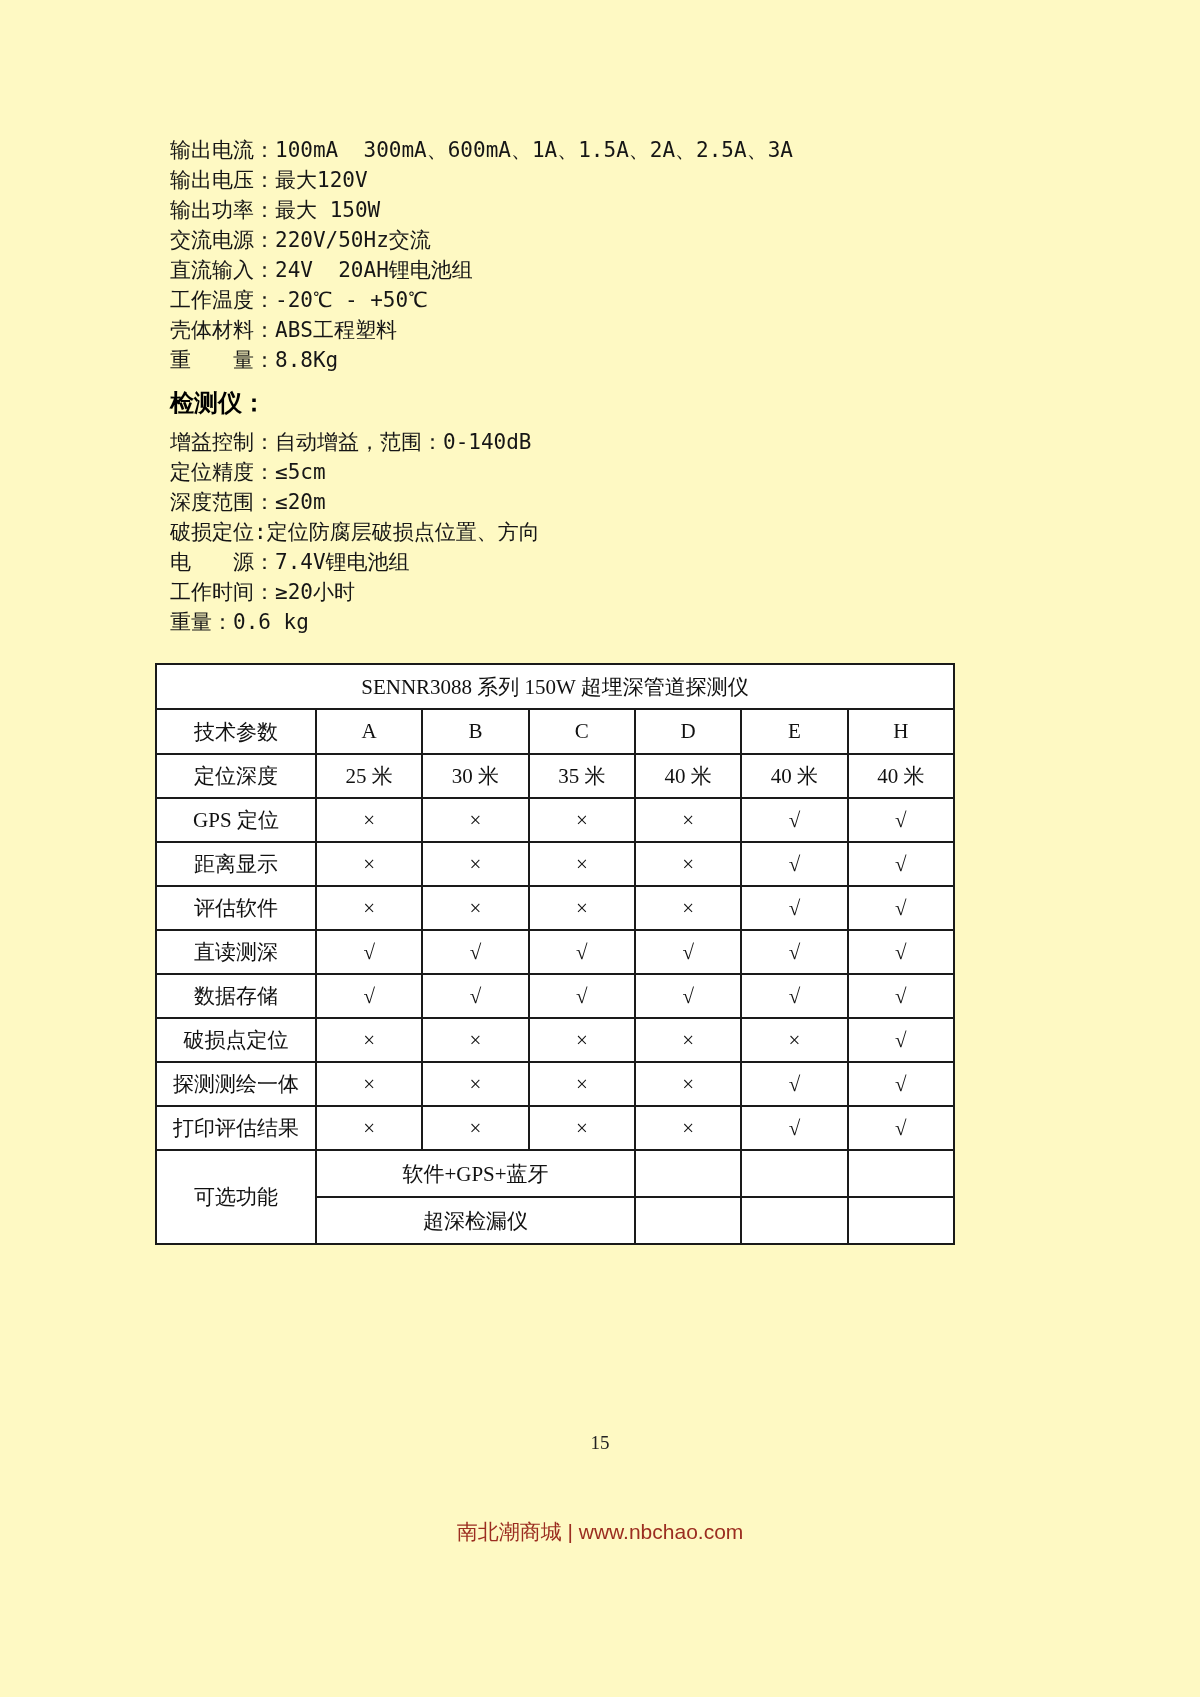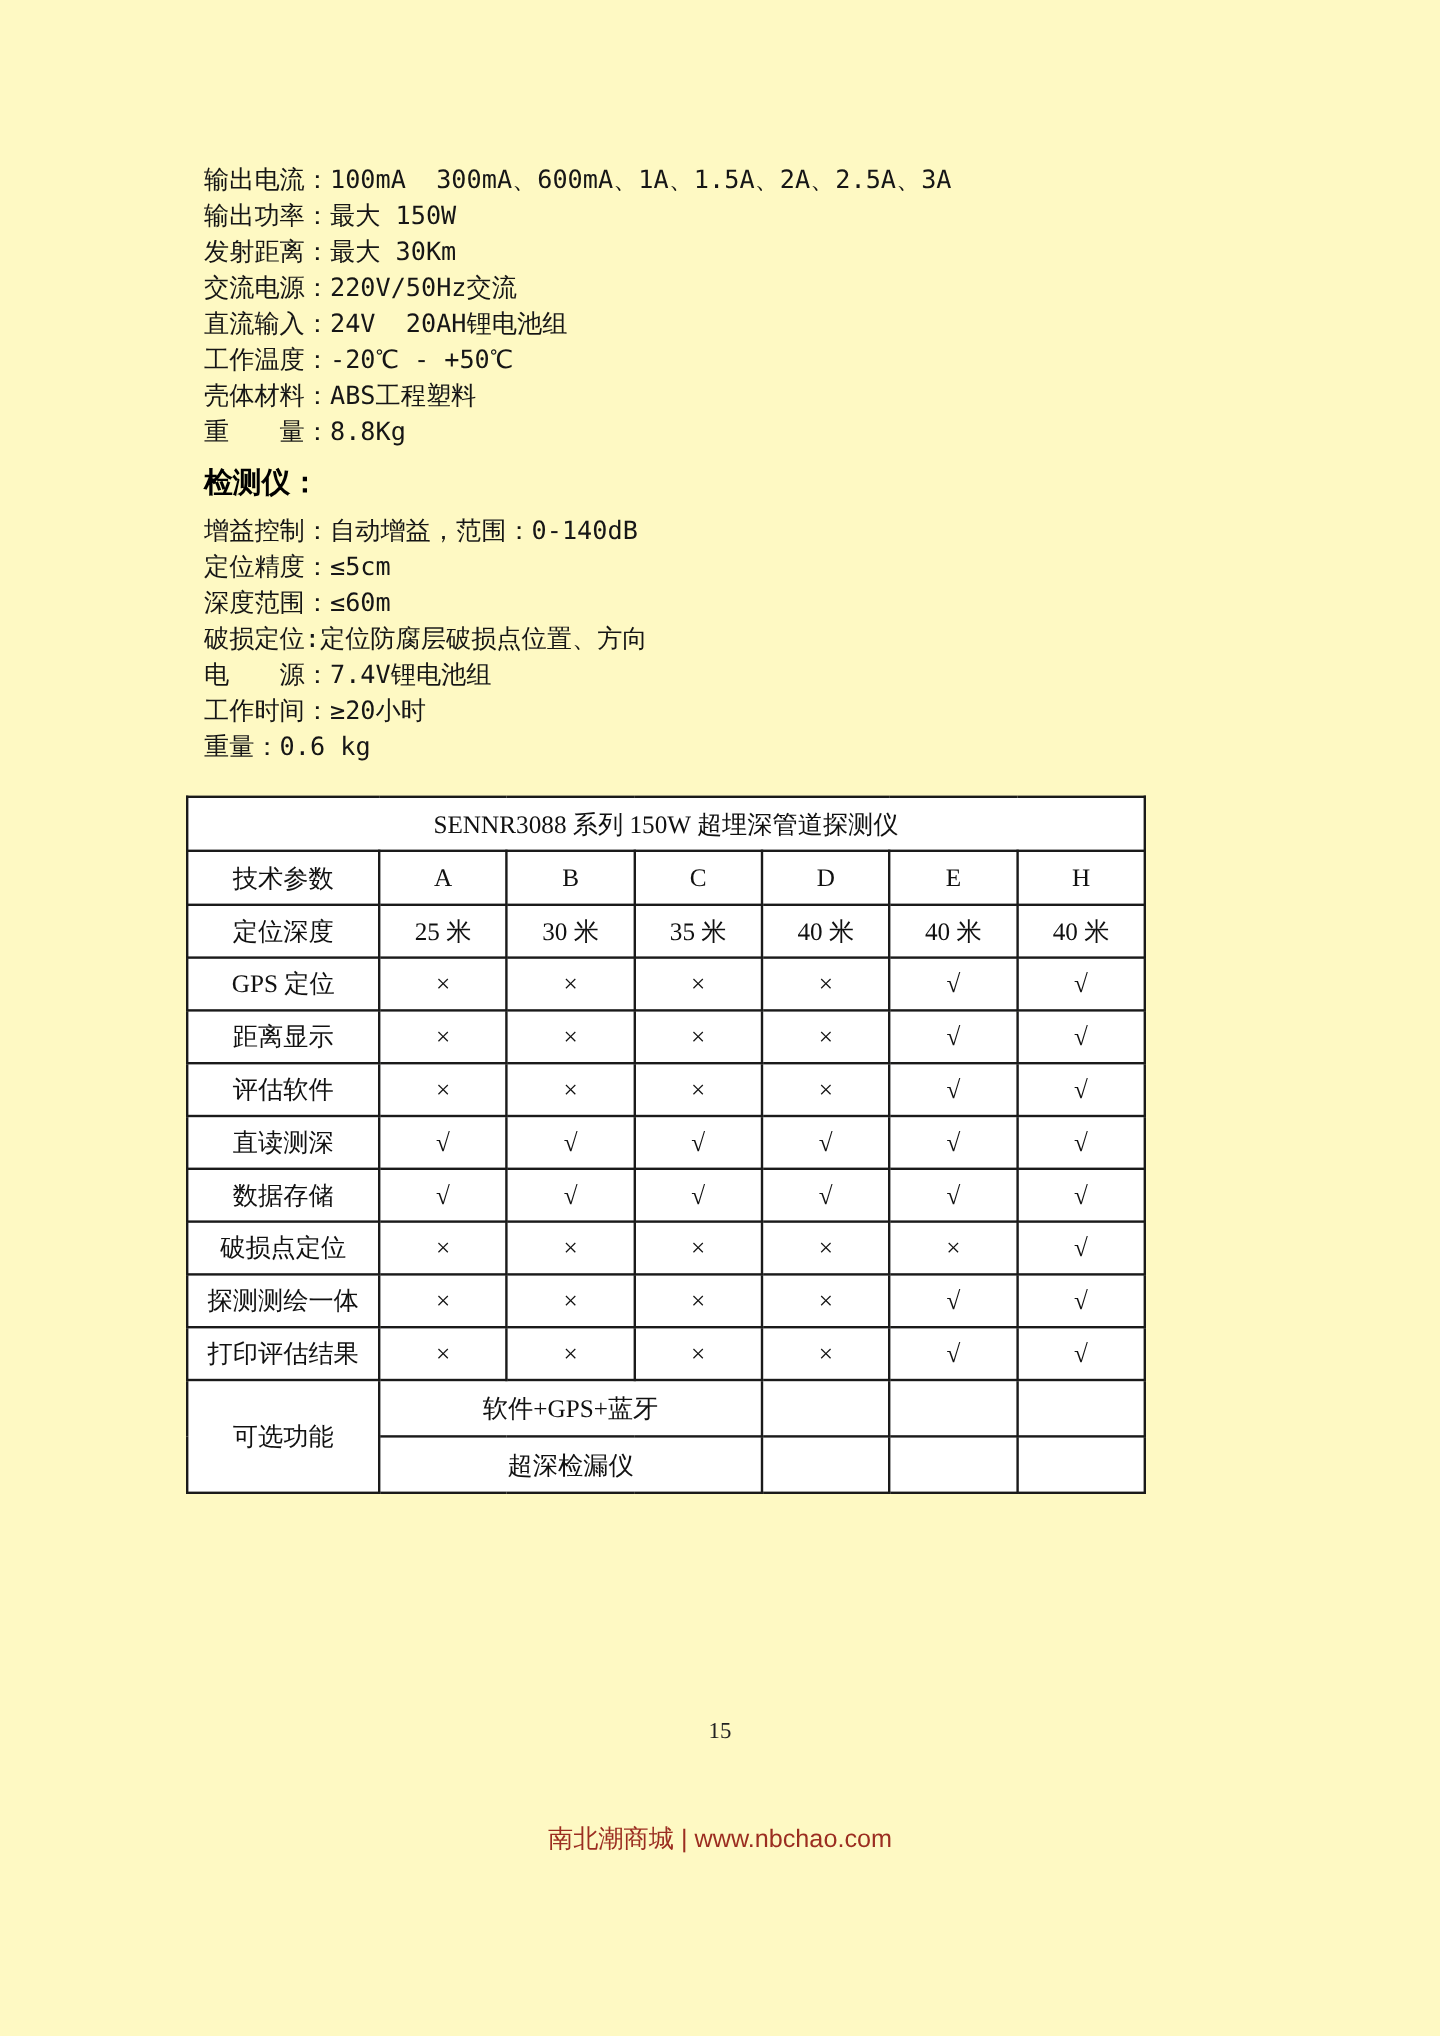--- a/index.html
+++ b/index.html
@@ -84,35 +84,35 @@
   }
 </style>
 </head>
 <body>
 
 <div class="page">
   <div class="content">
 
     <div>
       <div class="spec-line">输出电流：100mA  300mA、600mA、1A、1.5A、2A、2.5A、3A</div>
+      <div class="spec-line">输出电压：最大120V</div>
       <div class="spec-line">输出功率：最大 150W</div>
-      <div class="spec-line">发射距离：最大 30Km</div>
       <div class="spec-line">交流电源：220V/50Hz交流</div>
       <div class="spec-line">直流输入：24V  20AH锂电池组</div>
       <div class="spec-line">工作温度：-20℃ - +50℃</div>
       <div class="spec-line">壳体材料：ABS工程塑料</div>
       <div class="spec-line">重　　量：8.8Kg</div>
     </div>
 
     <div class="heading">检测仪：</div>
 
     <div>
       <div class="spec-line">增益控制：自动增益，范围：0-140dB</div>
       <div class="spec-line">定位精度：≤5cm</div>
-      <div class="spec-line">深度范围：≤60m</div>
+      <div class="spec-line">深度范围：≤20m</div>
       <div class="spec-line">破损定位:定位防腐层破损点位置、方向</div>
       <div class="spec-line">电　　源：7.4V锂电池组</div>
       <div class="spec-line">工作时间：≥20小时</div>
       <div class="spec-line">重量：0.6 kg</div>
     </div>
 
     <table class="spec-table">
       <colgroup>
         <col class="first">
           <col>

